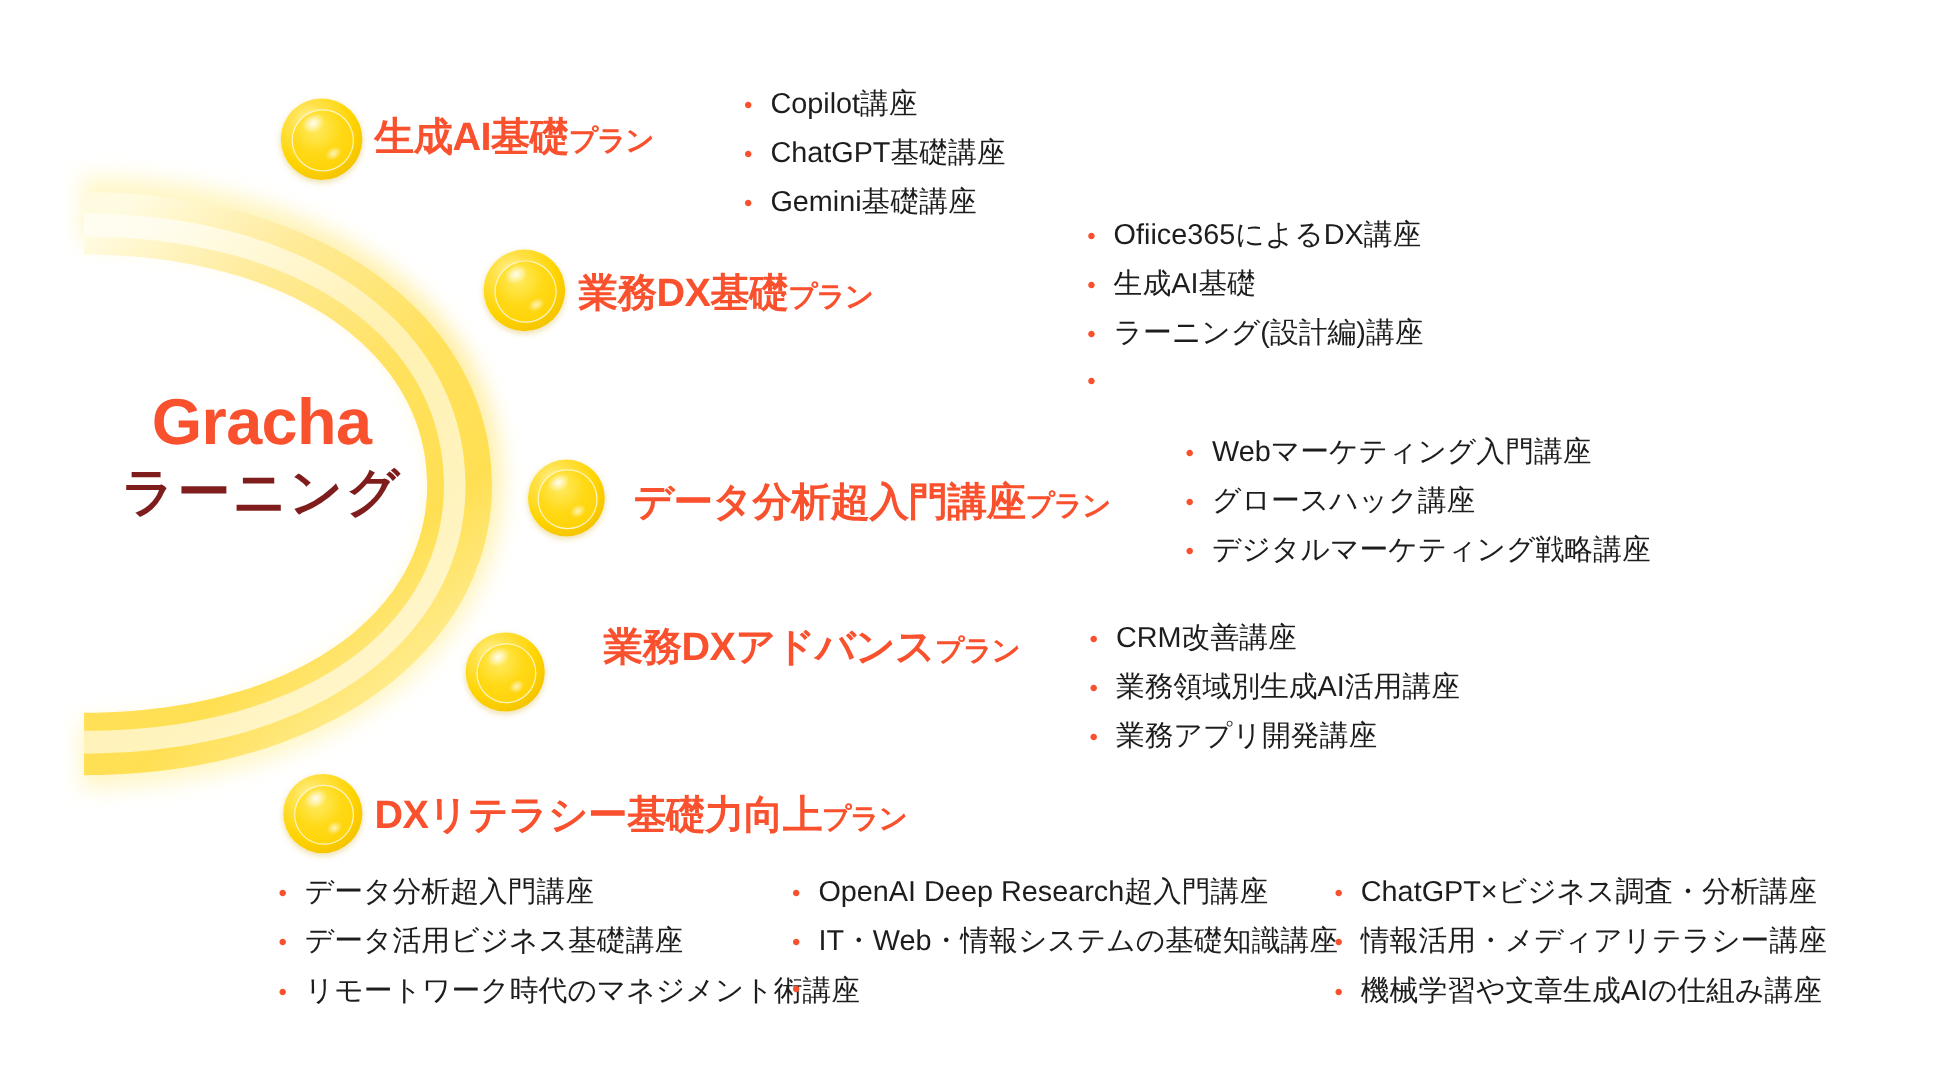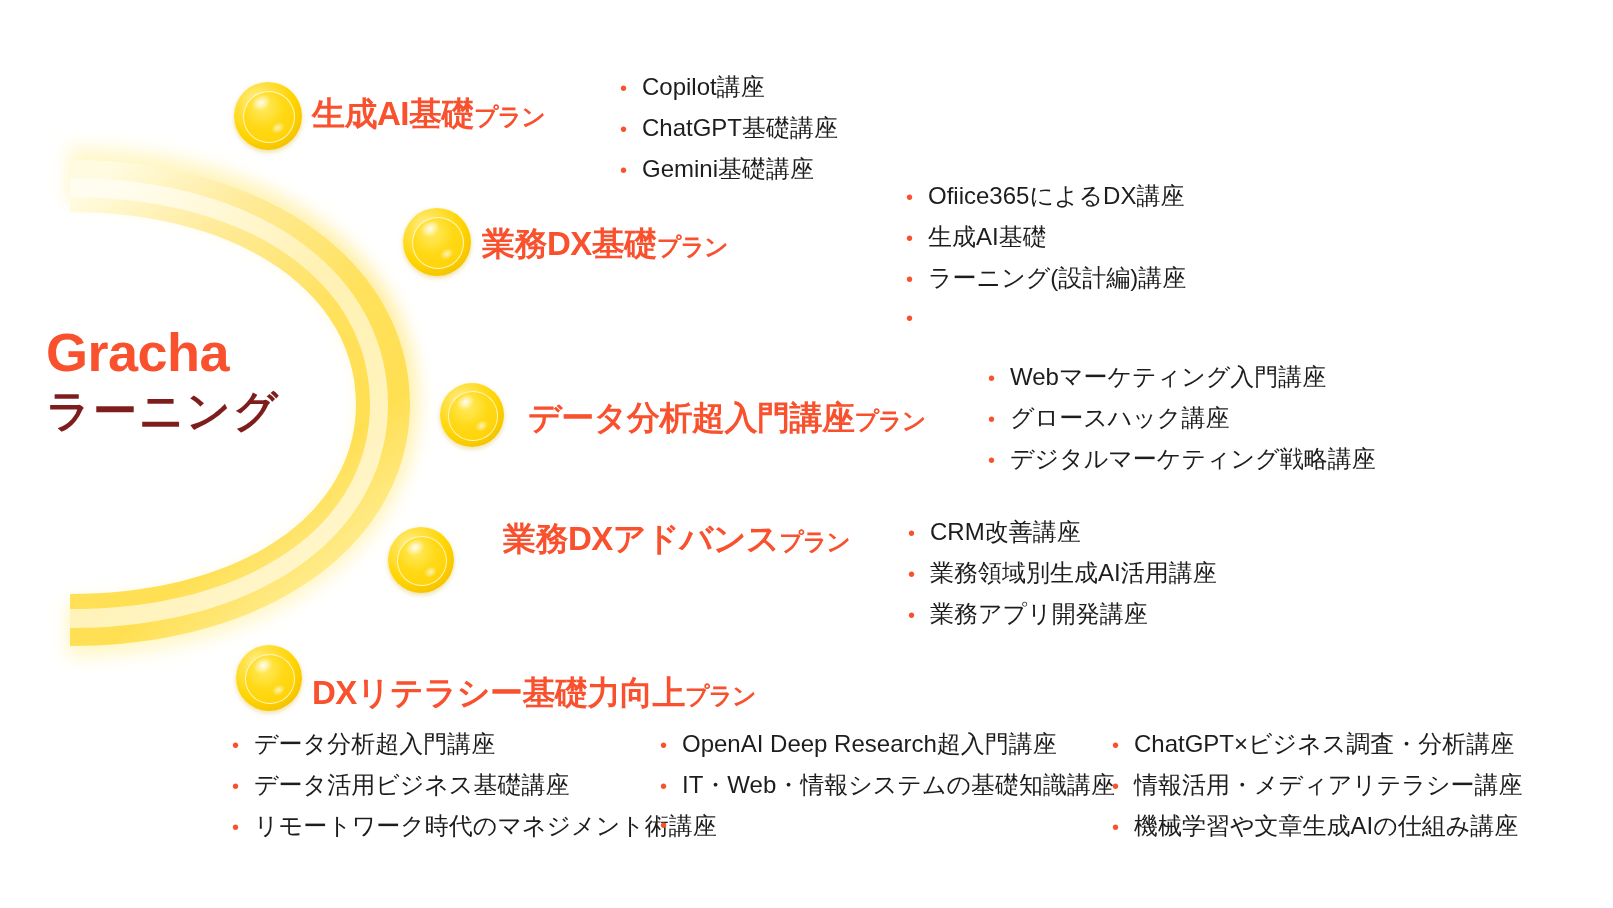--- a/index.html
+++ b/index.html
@@ -37,24 +37,24 @@
     opacity: .85;
   }
   .arc-main {
     position: absolute;
     left: 0; top: 0;
     width: 420px; height: 560px;
   }
 
   .brand {
     position: absolute;
-    left: 46px;
+    left: 68px;
     top: 325px;
     width: 300px;
-    text-align: left;
+    text-align: center;
     line-height: 1.0;
   }
   .brand-en {
     font-size: 54px;
     font-weight: 700;
     color: #f9502d;
     letter-spacing: -0.5px;
   }
   .brand-jp {
     font-size: 44px;
@@ -306,21 +306,21 @@
       <span class="dot">•</span>
       <span class="txt">業務アプリ開発講座</span>
     </div>
   </div>
 
   <div class="coin" style="left:236px; top:645px; width:66px; height:66px;">
     <div class="rim"></div>
     <div class="gloss-a"></div>
     <div class="gloss-b"></div>
   </div>
-  <div class="plan-title" style="left:312px; top:671px;">
+  <div class="plan-title" style="left:312px; top:657px;">
     <span>DXリテラシー基礎力向上</span><span class="suffix">プラン</span>
   </div>
 
   <div class="bottom-col" style="left:232px; top:724px;">
     <div class="row">
       <span class="dot">•</span>
       <span class="txt">データ分析超入門講座</span>
     </div>
     <div class="row">
       <span class="dot">•</span>

